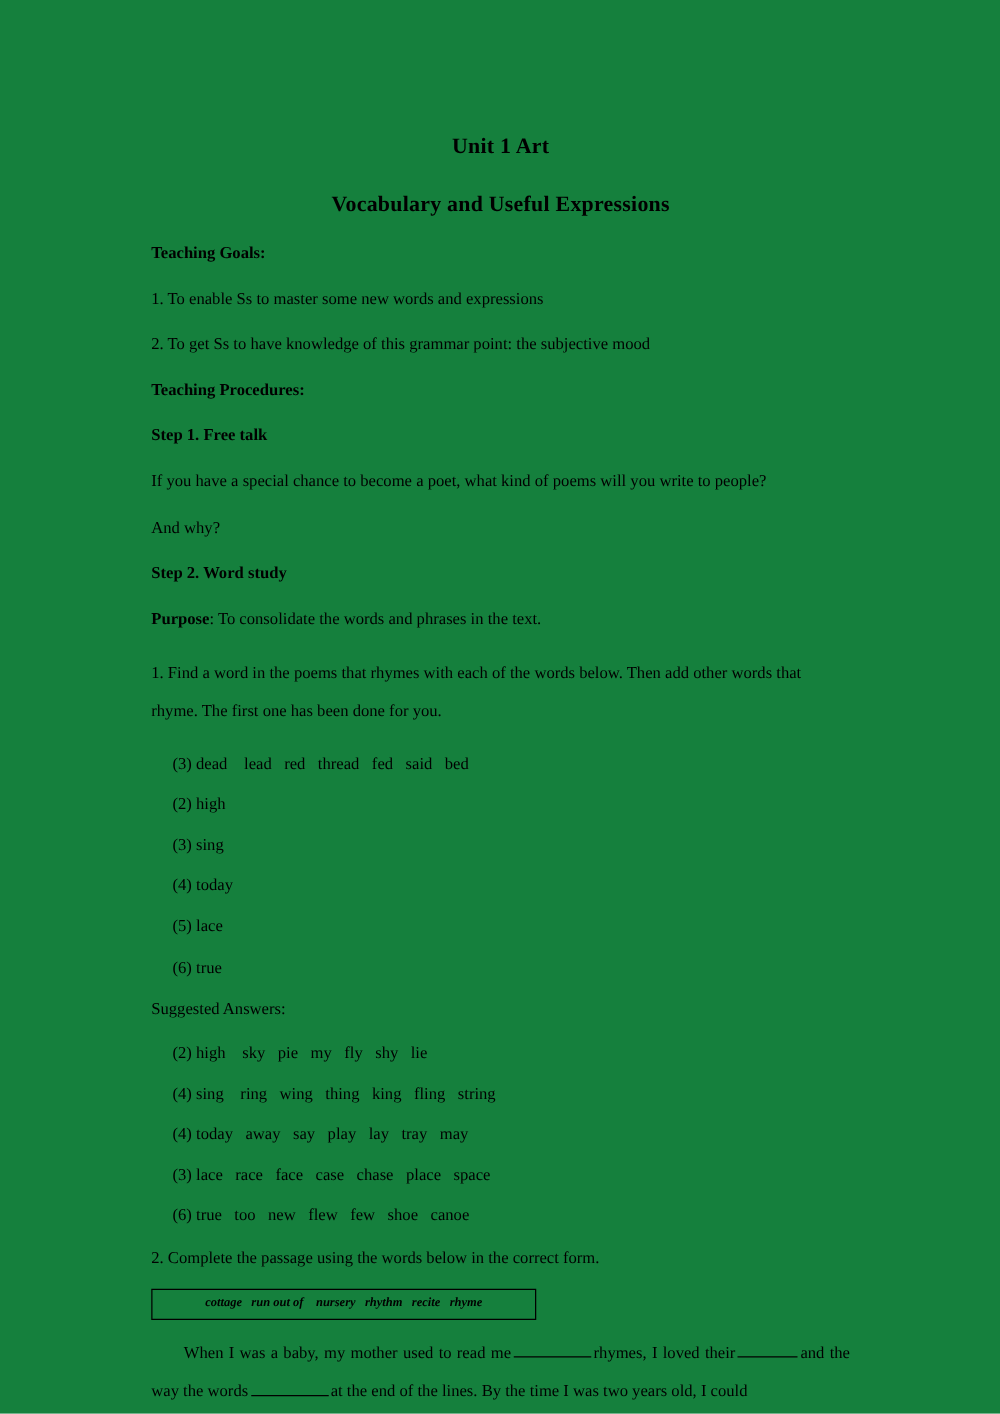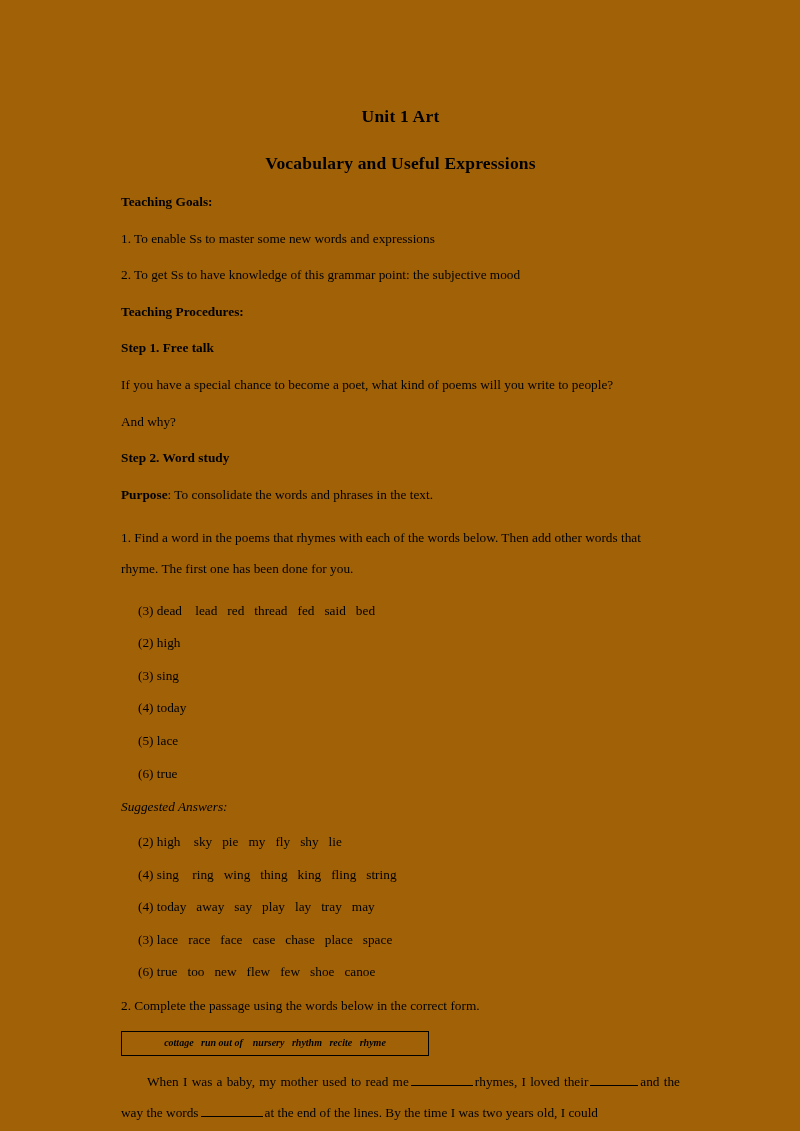--- a/index.html
+++ b/index.html
@@ -15,21 +15,21 @@
     color: #000000;
     -webkit-font-smoothing: antialiased;
   }
   .page {
     position: relative;
     width: 800px;
     height: 1131px;
     box-sizing: border-box;
     padding: 0;
     overflow: hidden;
-    background: #a16207;
+    background: #15803d;
   }
   .content {
     position: absolute;
     left: 121px;
     top: 0;
     width: 559px;
   }
   .doc-title {
     text-align: center;
     font-size: 17.5px;
@@ -52,21 +52,20 @@
     font-size: 13.3px;
     line-height: 1.25;
     margin: 0;
     padding-top: 20px;
     text-align: left;
   }
   .para.bold {
     font-weight: bold;
   }
   .para.italic {
-    font-style: italic;
   }
   .para .lead-bold {
     font-weight: bold;
   }
   .para.wrap {
     line-height: 2.3;
   }
   .para.tight-top {
     padding-top: 17px;
   }

